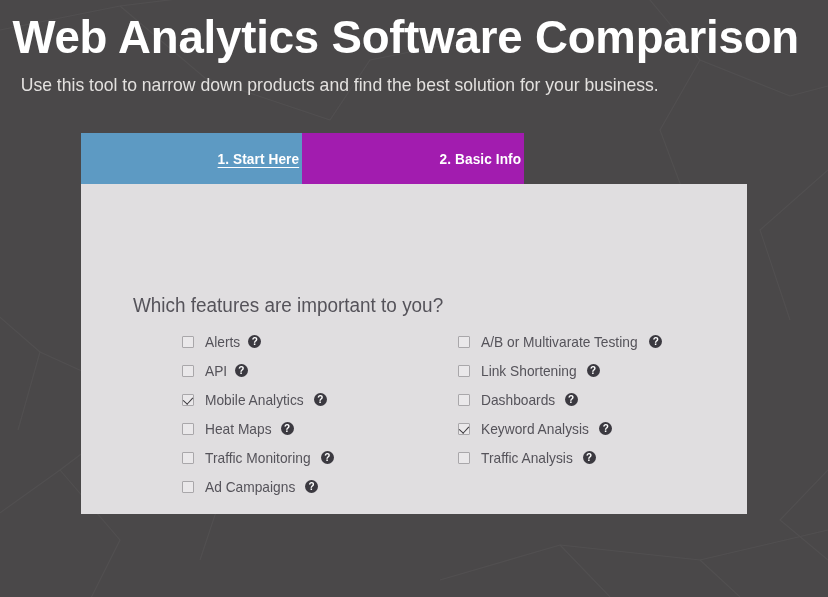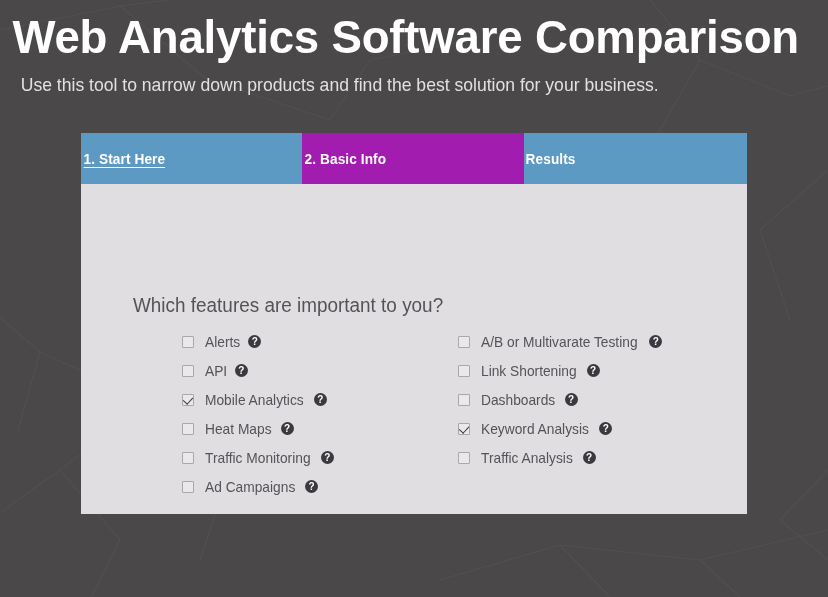--- a/index.html
+++ b/index.html
@@ -65,21 +65,21 @@
   #tab-strip {
     display: flex;
     height: 51px;
     width: 100%;
   }
 
   .tab {
     flex: 0 0 auto;
     display: flex;
     align-items: center;
-    justify-content: flex-start;
+    justify-content: flex-end;
     color: #ffffff;
     font-size: 14.5px;
     font-weight: 700;
     letter-spacing: .1px;
     height: 51px;
     user-select: none;
   }
 
   .tab.w1 { width: 221px; }
   .tab.w2 { width: 222px; }
@@ -207,23 +207,20 @@
 
 <div id="wizard">
 
   <div id="tab-strip">
     <div class="tab w1 dark underlined">
       <span class="tab-label">1. Start Here</span>
     </div>
     <div class="tab w2 light">
       <span class="tab-label">2. Basic Info</span>
     </div>
-    <div class="tab w3 dark">
-      <span class="tab-label">Results</span>
-    </div>
   </div>
 
   <div id="panel-body">
 
     <div id="question-title">Which features are important to you?</div>
 
     <div id="feature-columns">
       <div class="feature-column" id="feature-column-left">
           <div class="feature-row">
             <span class="cb"></span>

